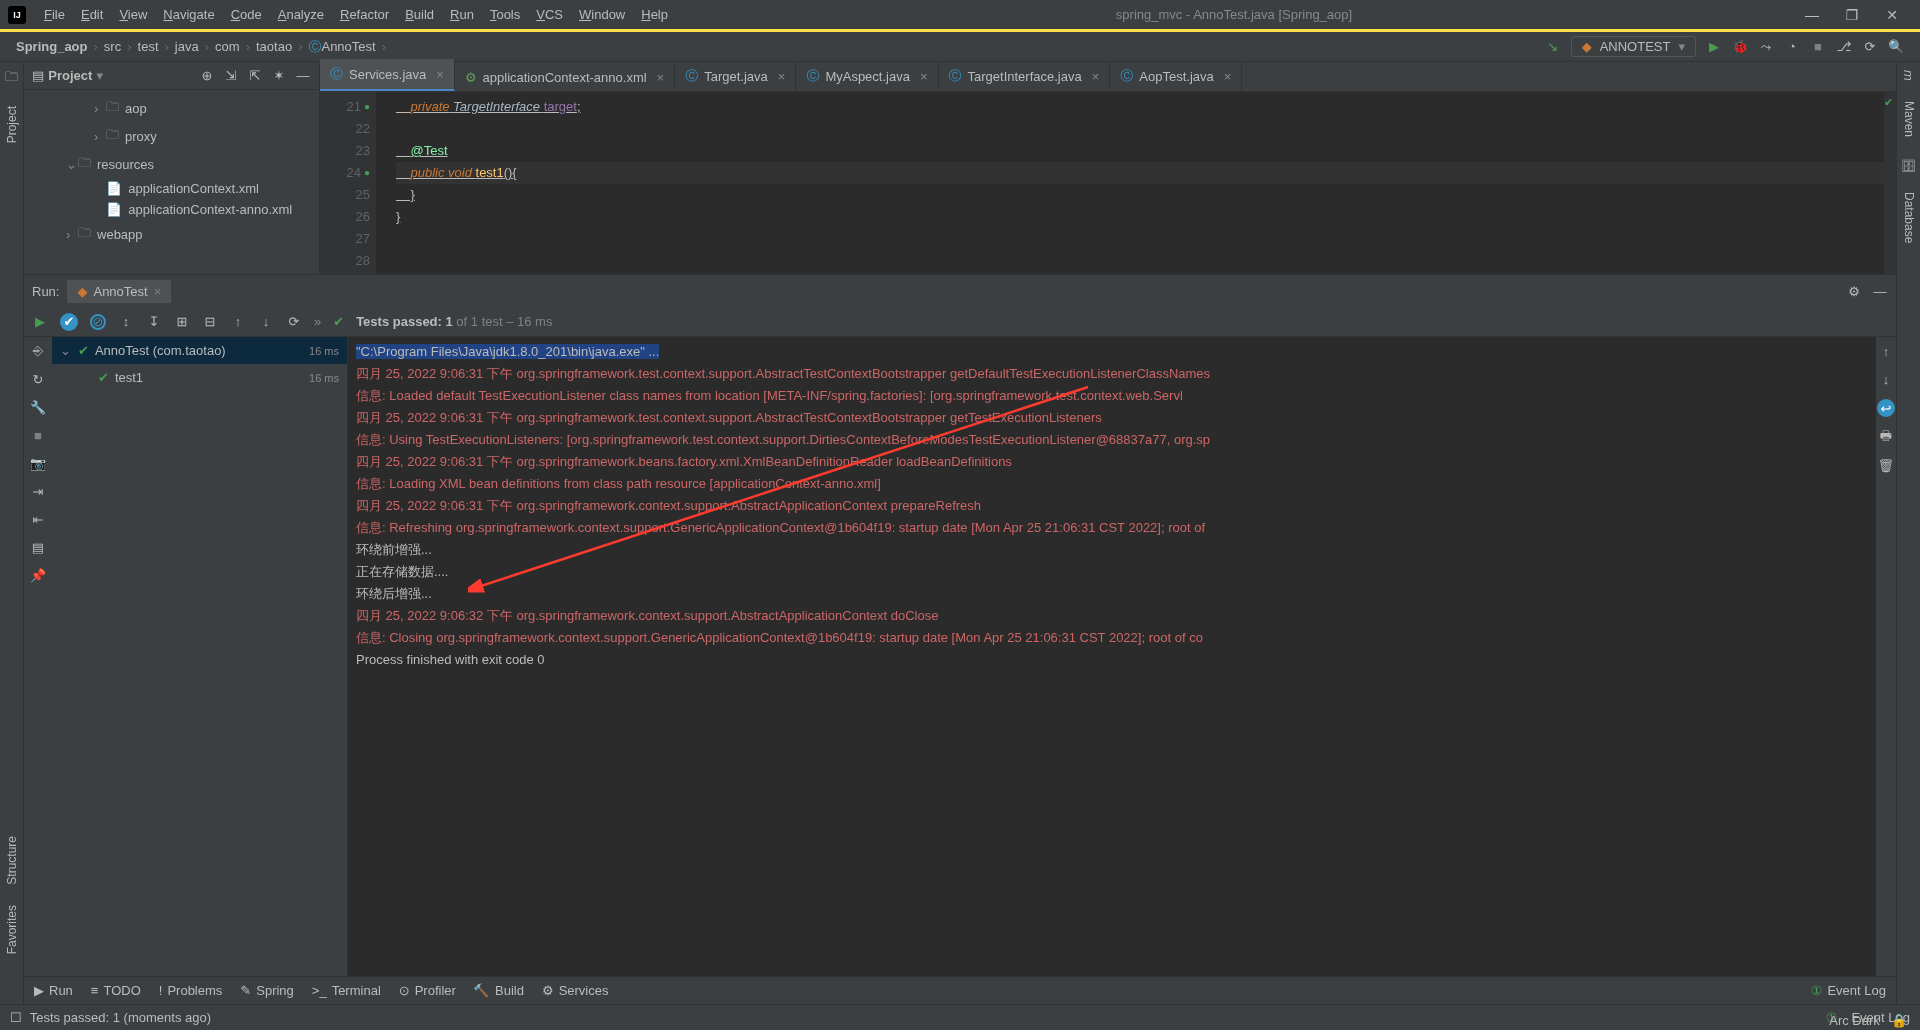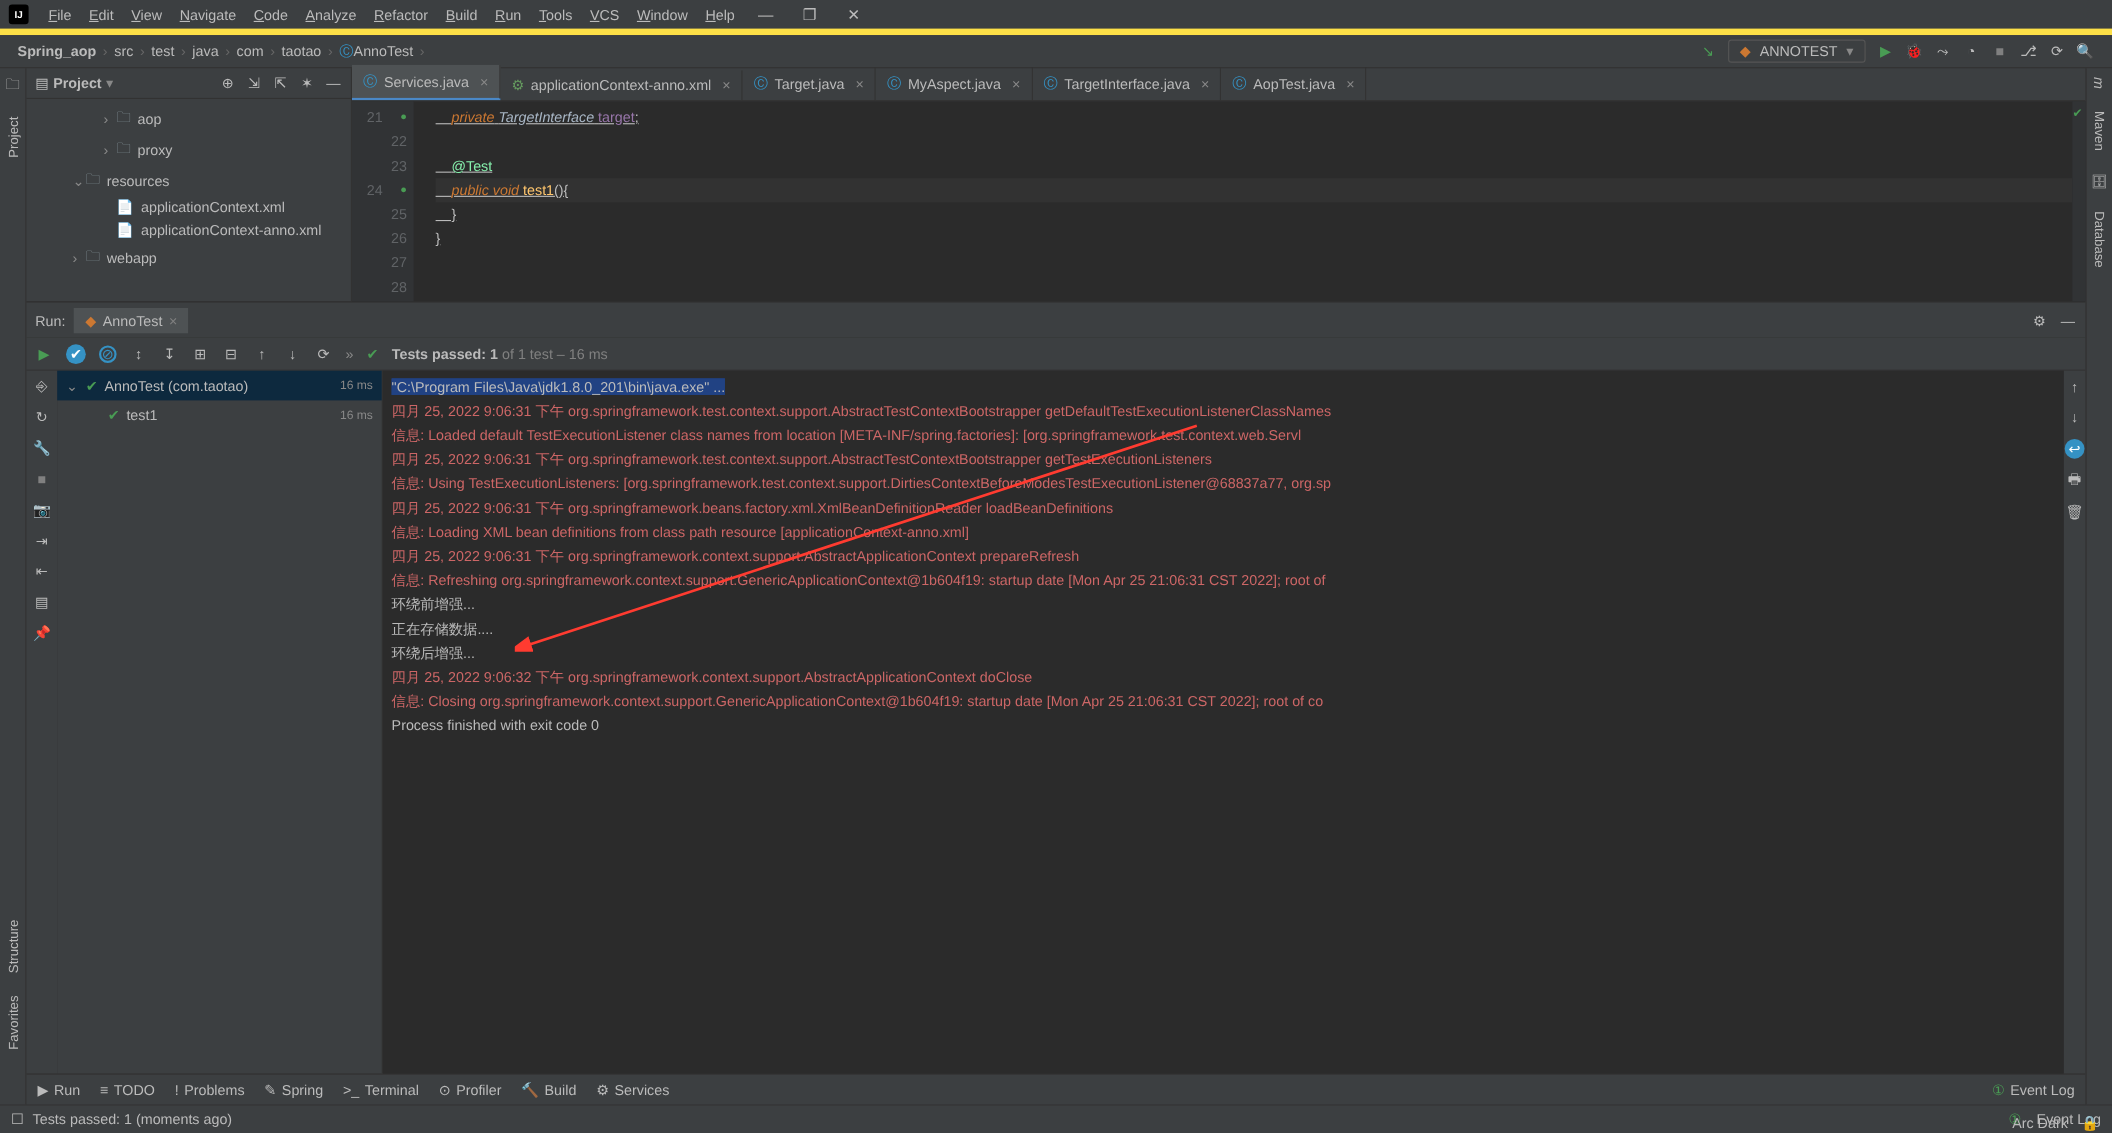--- a/index.html
+++ b/index.html
@@ -1,18 +1,18 @@
 <!DOCTYPE html>
 <html><head>
 <meta charset="utf-8">
 <style>
 * { margin:0; padding:0; box-sizing:border-box; font-family:"Segoe UI",Arial,sans-serif; font-size:13px; }
 body { background:#2b2b2b; color:#bbb; width:1920px; height:1030px; overflow:hidden; position:relative; }
 .row { display:flex; align-items:center; }
-.titlebar { height:32px; background:#3c3f41; display:flex; align-items:center; padding:0 8px; border-bottom:6px solid #fde047; }
+.titlebar { height:32px; background:#3c3f41; display:flex; align-items:center; padding:0 8px; border-bottom:3px solid #fde047; }
 .logo { width:18px; height:18px; background:#000; border-radius:3px; margin-right:10px; display:flex; align-items:center; justify-content:center; }
 .logo::before { content:"IJ"; color:#fff; font-size:9px; font-weight:bold; }
 .menu-item { padding:0 8px; color:#bbb; cursor:pointer; }
 .menu-item u { text-decoration:underline; }
 .title-center { flex:1; text-align:center; color:#888; }
 .win-btn { width:40px; text-align:center; color:#bbb; cursor:pointer; font-size:14px; }
 .navbar { height:30px; background:#3c3f41; display:flex; align-items:center; padding:0 16px; border-bottom:1px solid #323232; }
 .crumb { color:#bbb; }
 .crumb-sep { color:#666; margin:0 6px; }
 .nav-right { margin-left:auto; display:flex; align-items:center; gap:10px; }
@@ -36,21 +36,21 @@
 .chev { width:12px; color:#888; }
 .folder-ico { color:#87939a; margin-right:6px; }
 .xml-ico { color:#659a5f; margin-right:6px; }
 .editor-area { flex:1; display:flex; flex-direction:column; background:#2b2b2b; }
 .tabs { height:30px; background:#3c3f41; display:flex; align-items:flex-end; border-bottom:1px solid #323232; }
 .tab { padding:6px 10px; display:flex; align-items:center; gap:6px; color:#bbb; cursor:pointer; border-right:1px solid #323232; }
 .tab.active { background:#4e5254; border-bottom:2px solid #4a88c7; }
 .tab .x { color:#888; margin-left:4px; }
 .code { flex:1; display:flex; font-family:"JetBrains Mono","Consolas",monospace; font-size:13px; position:relative; }
 .gutter-col { width:56px; background:#313335; text-align:right; padding:4px 6px 0 0; color:#606366; line-height:22px; }
-.gutter-col .gl { display:flex; justify-content:flex-end; align-items:center; gap:16px; height:22px; }
+.gutter-col .gl { display:flex; justify-content:flex-end; align-items:center; gap:3px; height:22px; }
 .code-body { flex:1; padding:4px 0 0 20px; line-height:22px; }
 .code-body .ln { height:22px; white-space:pre;text-decoration:underline; }
 .code-body .ln.cur { background:#323232; }
 .kw { color:#cc7832; font-style:italic; }
 .ty { color:#a9b7c6; font-style:italic; }
 .id { color:#9876aa; }
 .fn { color:#ffc66d; }
 .an { color:#86efac; }
 .right-strip { width:12px; background:#313335; position:relative; }
 .right-strip .ok { position:absolute; top:4px; left:0; color:#499c54; font-size:11px; }
@@ -91,20 +91,21 @@
       <div class="menu-item"><u>C</u>ode</div>
       <div class="menu-item"><u>A</u>nalyze</div>
       <div class="menu-item"><u>R</u>efactor</div>
       <div class="menu-item"><u>B</u>uild</div>
       <div class="menu-item"><u>R</u>un</div>
       <div class="menu-item"><u>T</u>ools</div>
       <div class="menu-item"><u>V</u>CS</div>
       <div class="menu-item"><u>W</u>indow</div>
       <div class="menu-item"><u>H</u>elp</div>
     </div>
+  <div class="title-center">spring_mvc - AnnoTest.java [Spring_aop]</div>
   <div class="win-btn">—</div>
   <div class="win-btn">❐</div>
   <div class="win-btn">✕</div>
 </div>
 
 <div class="navbar">
   <div id="crumb-host" class="row">
       <span class="crumb" style="font-weight: bold;">Spring_aop</span>
       <span class="crumb-sep">›</span>
       <span class="crumb">src</span>

